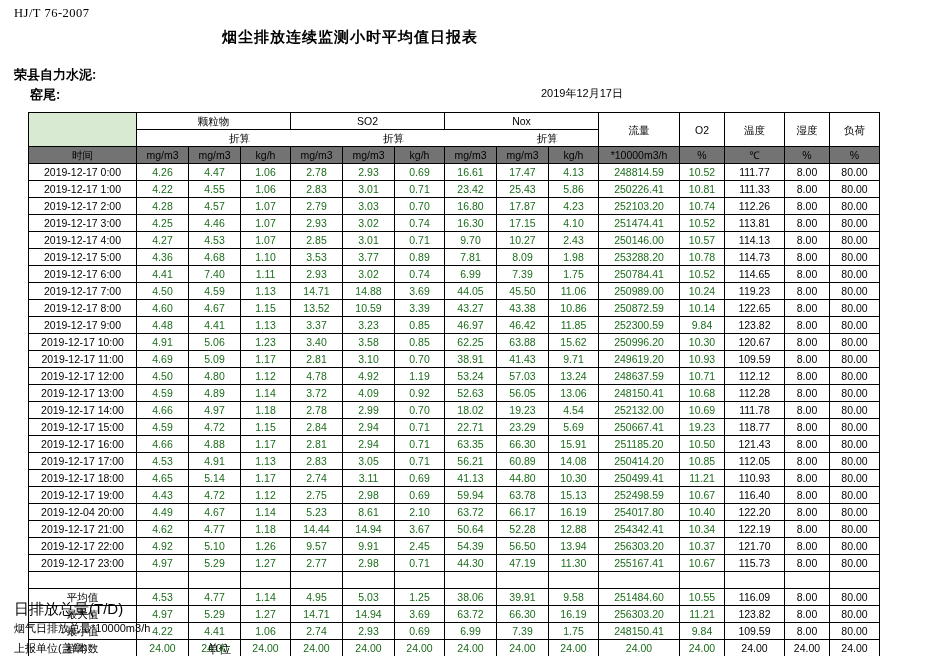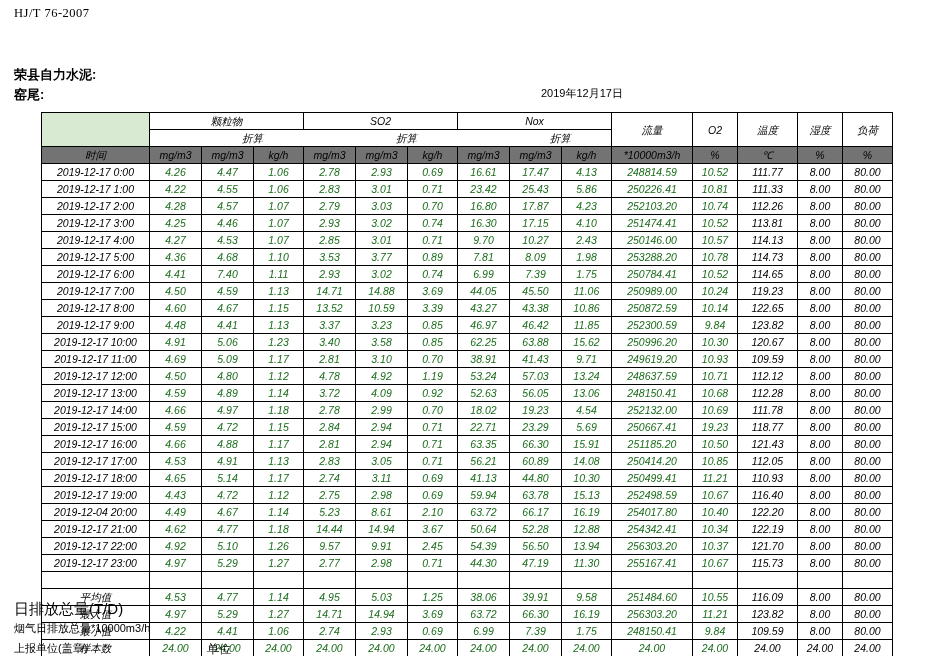--- a/index.html
+++ b/index.html
@@ -41,39 +41,38 @@
   }
   .company {
     position: absolute;
     left: 14px;
     top: 66px;
     font-size: 13px;
     font-weight: bold;
   }
   .unit-name {
     position: absolute;
-    left: 14px;
+    left: 30px;
     top: 86px;
     font-size: 13px;
     font-weight: bold;
   }
   .report-date {
     position: absolute;
     left: 541px;
     top: 86px;
     font-size: 11px;
   }
 
   table.grid {
     position: absolute;
-    left: 41px;
+    left: 28px;
     top: 112px;
     border-collapse: collapse;
     table-layout: fixed;
-    font-style: italic;
   }
   table.grid td, table.grid th {
     border: 1px solid #000000;
     font-weight: normal;
     font-size: 10.5px;
     text-align: center;
     vertical-align: middle;
     padding: 0;
     height: 16px;
     line-height: 16px;
@@ -139,20 +138,21 @@
     top: 600px;
     font-size: 15px;
   }
 </style>
 </head>
 <body>
 
 <div class="page">
 
   <div class="std-code">HJ/T  76-2007</div>
+  <div class="doc-title">烟尘排放连续监测小时平均值日报表</div>
   <div class="company">荣县自力水泥:</div>
   <div class="unit-name">窑尾:</div>
   <div class="report-date">2019年12月17日</div>
 
   <table class="grid">
     <colgroup>
       <col style="width:108px">
       <col style="width:52px">
         <col style="width:52px">
         <col style="width:50px">

